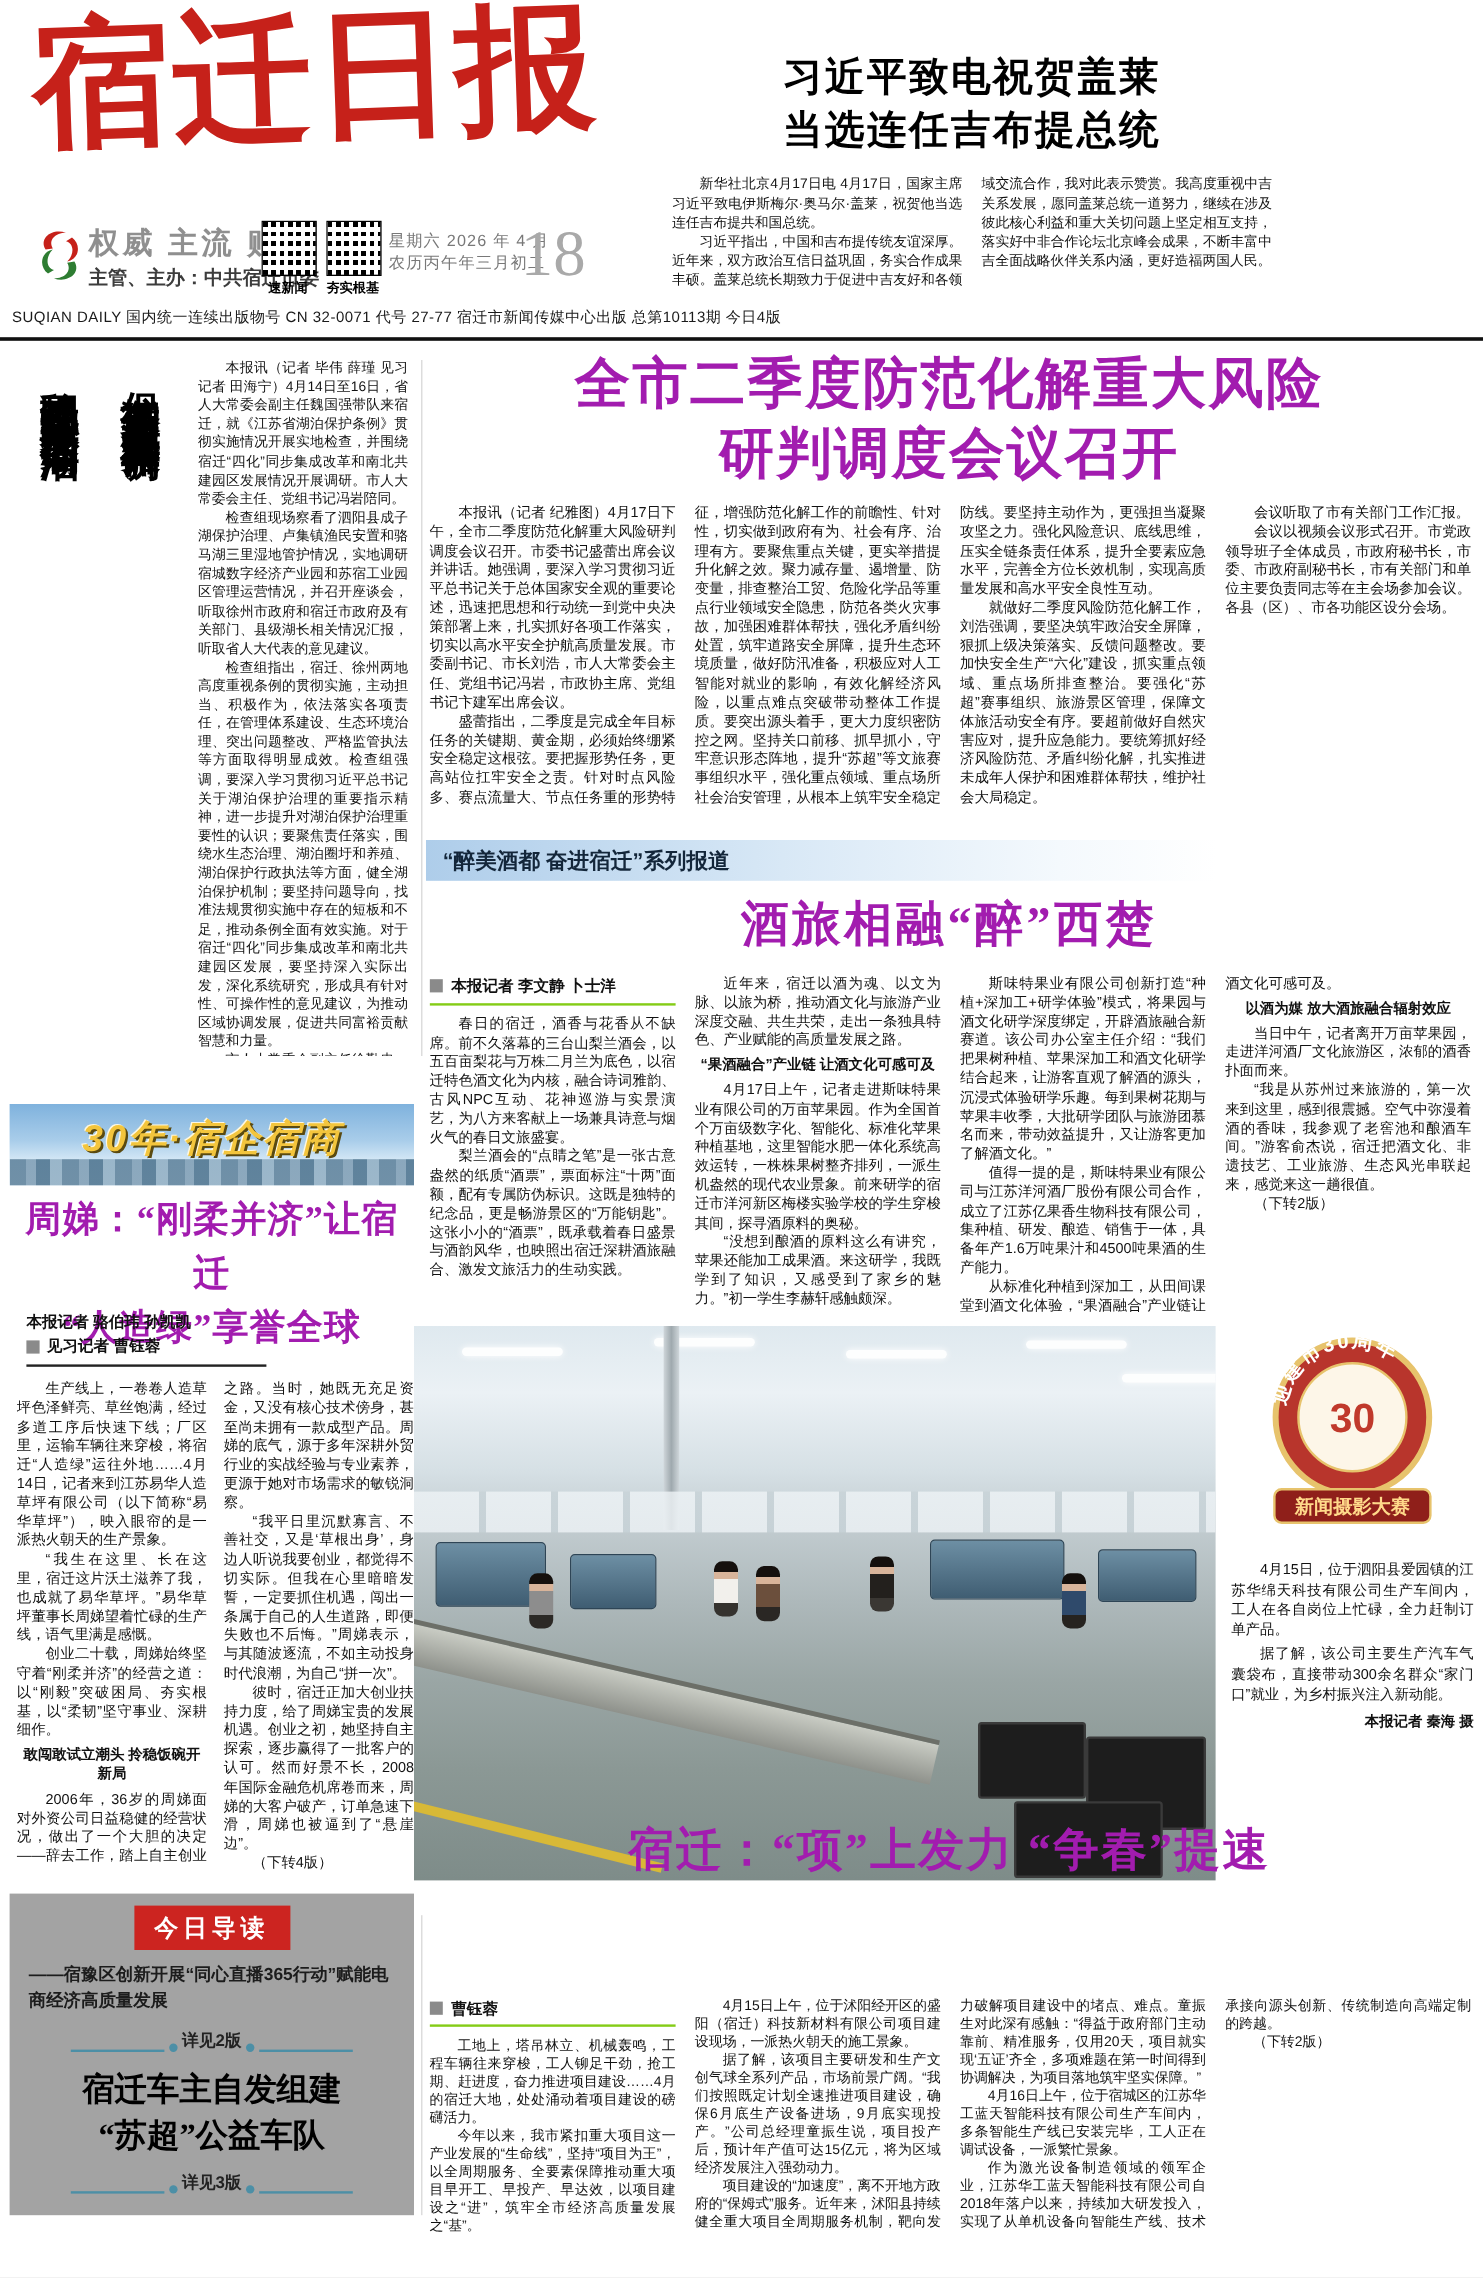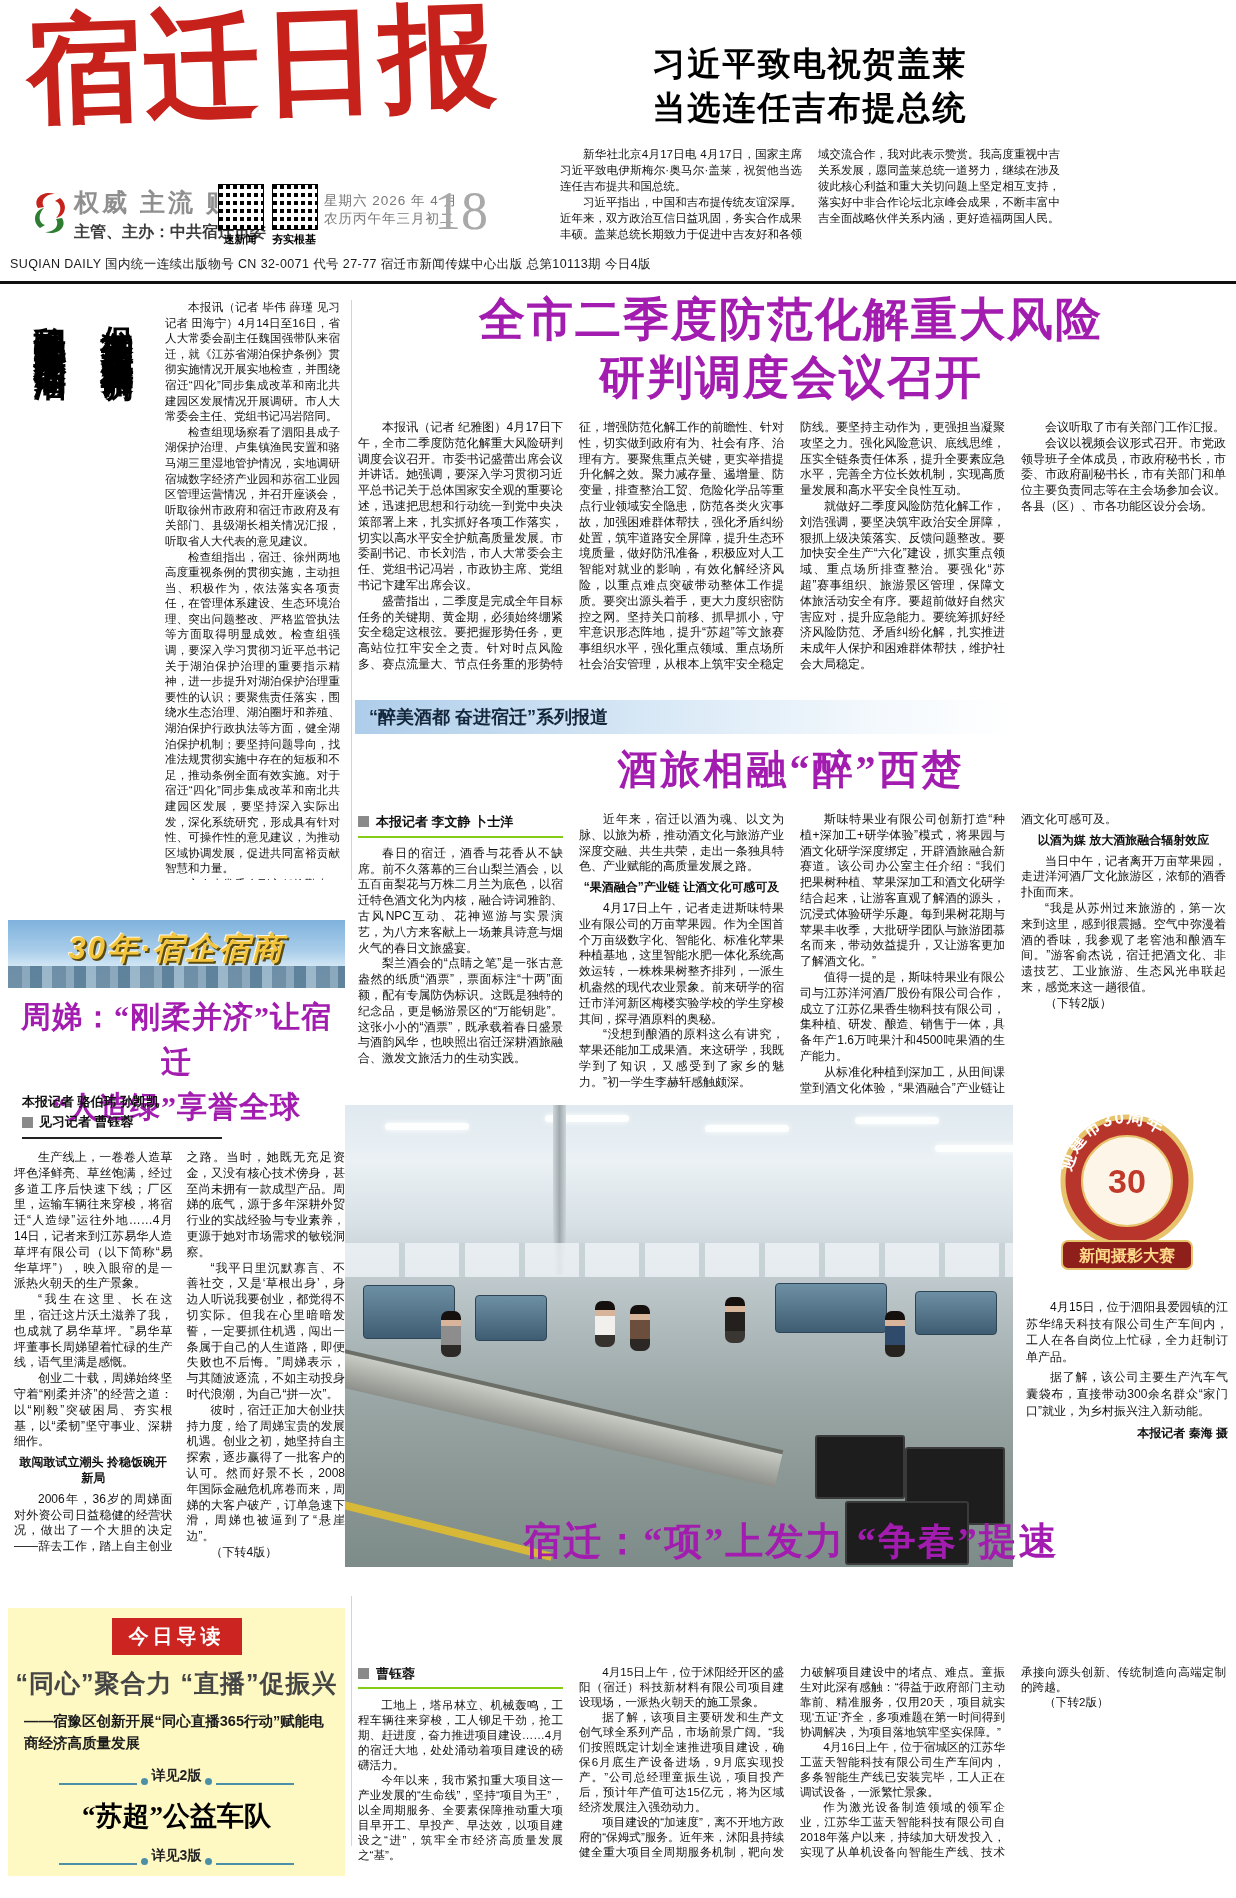--- a/index.html
+++ b/index.html
@@ -79,21 +79,21 @@
       background:repeating-linear-gradient(90deg,#5b7f99 0 14px,#7d9cb3 14px 22px,#49708c 22px 34px,#8fadc2 34px 44px);}
   #y30-text{position:absolute;left:0;top:8px;width:337px;text-align:center;font-size:31px;font-weight:900;
       font-style:italic;color:#f3c53d;letter-spacing:2px;
       text-shadow:2px 2px 0 #5a4a10,-1px -1px 0 #fff8e0;}
   #zhou-hl{left:8px;top:994px;width:337px;font-size:30px;line-height:45px;letter-spacing:1px;}
   #zhou-byline{left:22px;top:1092px;width:200px;font-size:13px;font-weight:bold;line-height:20px;
       border-bottom:2px solid #222;padding-bottom:5px;}
   #zhou-byline .row{display:flex;align-items:center;gap:6px;}
   #zhou-body{left:14px;top:1150px;width:331px;height:418px;column-count:2;column-gap:14px;}
   
-  #guide{left:8px;top:1578px;width:337px;height:268px;background:#fef9c3;margin-top:30px;}
+  #guide{left:8px;top:1578px;width:337px;height:268px;background:#a3a3a3;}
   #guide-badge{display:block;margin:10px auto 0;width:130px;background:#cc2420;color:#fff;
       font-size:20px;font-weight:bold;text-align:center;letter-spacing:4px;padding:5px 0;}
   #guide-h1{margin-top:12px;text-align:center;font-size:25px;font-weight:bold;color:#454545;letter-spacing:1px;}
   #guide-sub{margin:10px 16px 0;font-size:14.5px;line-height:1.55;color:#1c1c1c;font-weight:bold;}
   .guide-ref{display:flex;align-items:flex-end;justify-content:center;gap:4px;margin-top:12px;}
   .guide-ref .ln{width:78px;height:2px;background:#4c8fa6;}
   .guide-ref .dot{width:7px;height:7px;border-radius:50%;background:#4c8fa6;}
   .guide-ref .txt{font-size:14px;color:#222;font-weight:bold;}
   #guide-h2{margin-top:12px;text-align:center;font-size:27px;font-weight:bold;line-height:38px;color:#000;}
   
@@ -259,30 +259,30 @@
       <p class="para">创业二十载，周娣始终坚守着“刚柔并济”的经营之道：以“刚毅”突破困局、夯实根基，以“柔韧”坚守事业、深耕细作。</p>
       <p class="subhead">敢闯敢试立潮头 拎稳饭碗开新局</p>
       <p class="para">2006年，36岁的周娣面对外资公司日益稳健的经营状况，做出了一个大胆的决定——辞去工作，踏上自主创业之路。当时，她既无充足资金，又没有核心技术傍身，甚至尚未拥有一款成型产品。周娣的底气，源于多年深耕外贸行业的实战经验与专业素养，更源于她对市场需求的敏锐洞察。</p>
       <p class="para">“我平日里沉默寡言、不善社交，又是‘草根出身’，身边人听说我要创业，都觉得不切实际。但我在心里暗暗发誓，一定要抓住机遇，闯出一条属于自己的人生道路，即便失败也不后悔。”周娣表示，与其随波逐流，不如主动投身时代浪潮，为自己“拼一次”。</p>
       <p class="para">彼时，宿迁正加大创业扶持力度，给了周娣宝贵的发展机遇。创业之初，她坚持自主探索，逐步赢得了一批客户的认可。然而好景不长，2008年国际金融危机席卷而来，周娣的大客户破产，订单急速下滑，周娣也被逼到了“悬崖边”。</p>
       <p class="para">（下转4版）</p>
     </div>
 
   <div class="abs" id="guide">
     <div id="guide-badge">今日导读</div>
-    <div id="guide-h1">“同心”聚合力 “直播”促振兴</div>
     <div id="guide-sub">——宿豫区创新开展“同心直播365行动”赋能电商经济高质量发展</div>
     <div class="guide-ref">
       <span class="ln"></span>
       <span class="dot"></span>
       <span class="txt">详见2版</span>
       <span class="dot"></span>
       <span class="ln"></span>
     </div>
     <div id="guide-h2" class="serif">
+      <div>宿迁车主自发组建</div>
       <div>“苏超”公益车队</div>
     </div>
     <div class="guide-ref">
       <span class="ln"></span>
       <span class="dot"></span>
       <span class="txt">详见3版</span>
       <span class="dot"></span>
       <span class="ln"></span>
     </div>
   </div>

